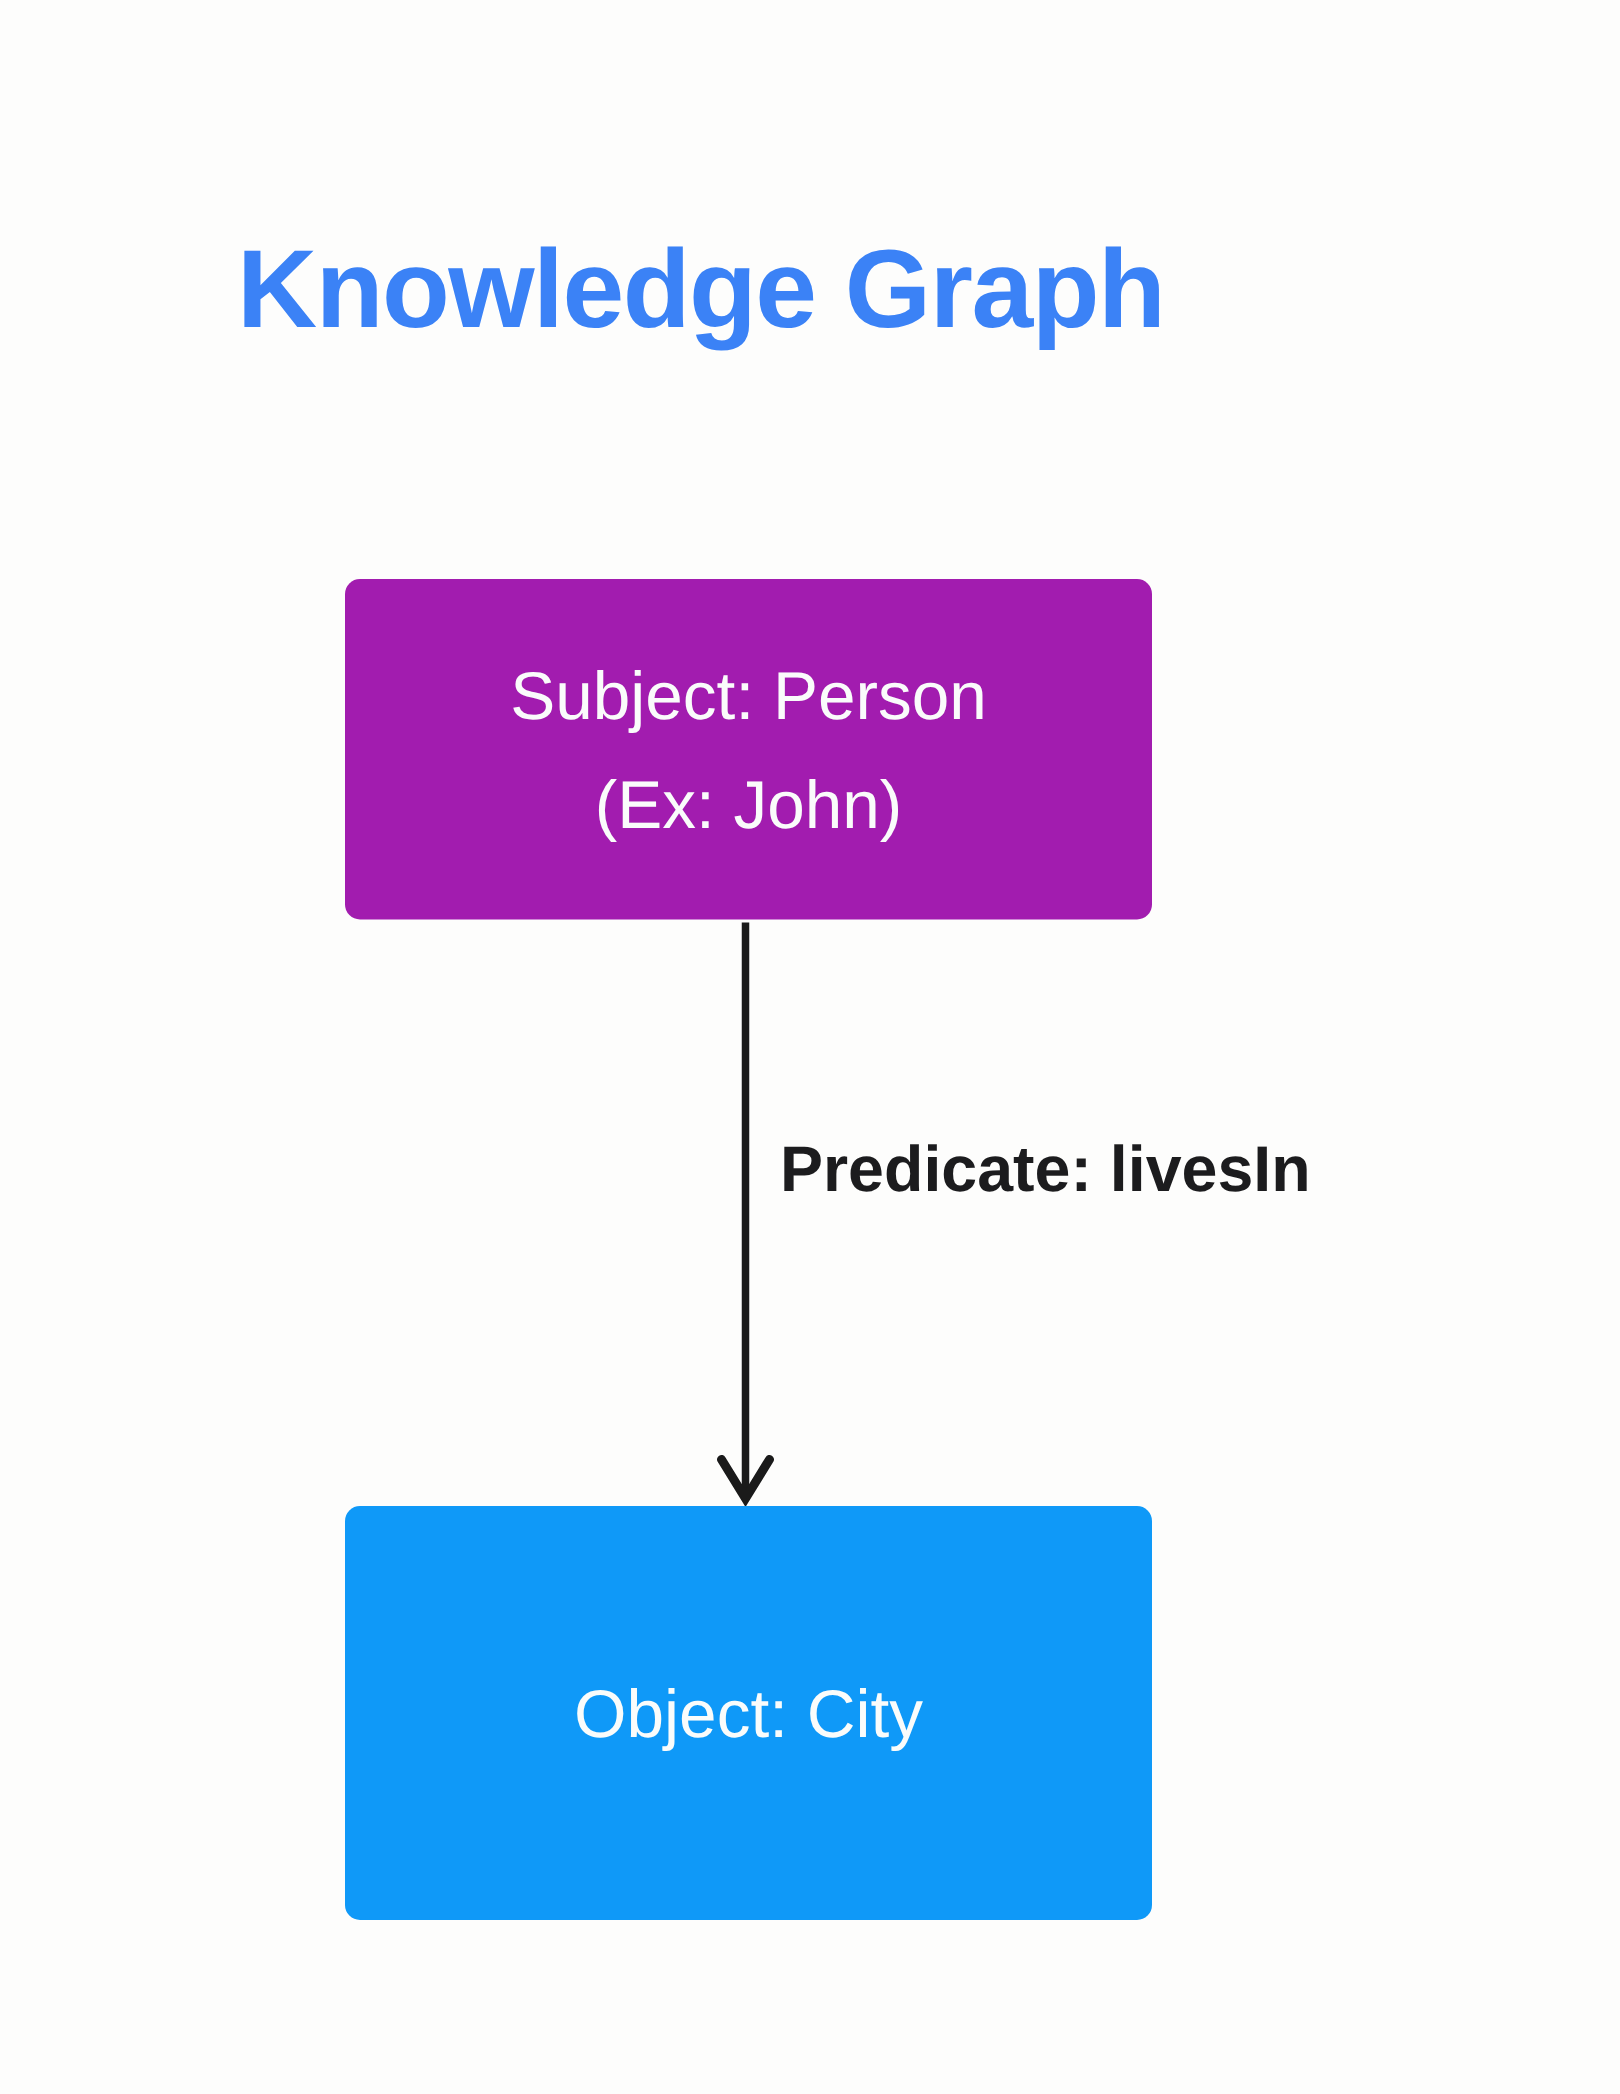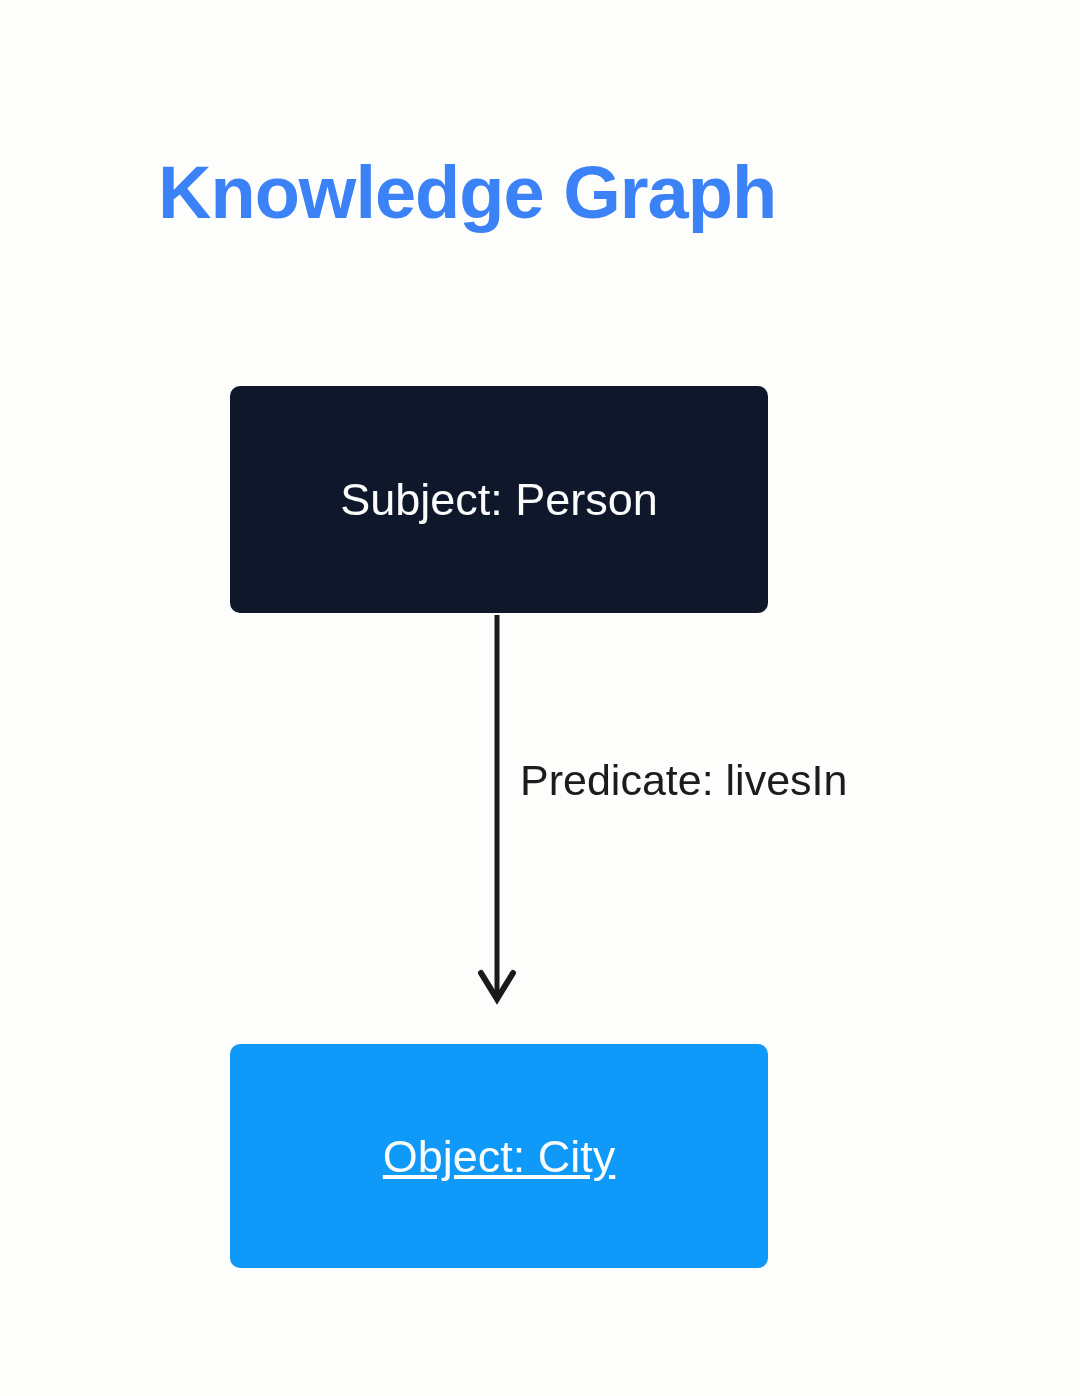--- a/index.html
+++ b/index.html
@@ -44,52 +44,52 @@
     line-height: 73px;
     text-align: center;
   }
 
   .node-subject {
     top: 386px;
     height: 227px;
   }
 
   .node-object {
-    top: 1044px;
-    height: 224px;
-    text-decoration: underline;
+    top: 1004px;
+    height: 276px;
   }
 
   .edge-arrow {
     position: absolute;
     left: 475px;
     top: 613px;
     width: 44px;
     height: 392px;
   }
 
   .edge-label {
     position: absolute;
     left: 520px;
     top: 756px;
     font-size: 43px;
-    font-weight: 400;
+    font-weight: 700;
     color: #1c1c1e;
     white-space: nowrap;
   }
 </style>
 </head>
 <body>
 
 <div class="canvas" style="background-color: rgb(253, 253, 252);">
 
   <h1 class="diagram-title">Knowledge Graph</h1>
 
-  <div class="node node-subject" style="background-color: #0f172a;">
+  <div class="node node-subject" style="background-color: #a21caf;">
     <div>Subject: Person</div>
+    <div>(Ex: John)</div>
   </div>
 
   <svg class="edge-arrow" viewBox="0 0 44 392" fill="none" xmlns="http://www.w3.org/2000/svg">
     <line x1="22" y1="2" x2="22" y2="384" stroke-width="5" stroke="#1a1a1a"></line>
     <polyline points="6,360 22,386 38,360" stroke-width="6" fill="none" stroke-linecap="round" stroke-linejoin="miter" stroke="#1a1a1a"></polyline>
   </svg>
 
   <div class="edge-label">Predicate: livesIn</div>
 
   <div class="node node-object" style="background-color: rgb(15, 153, 248);">

